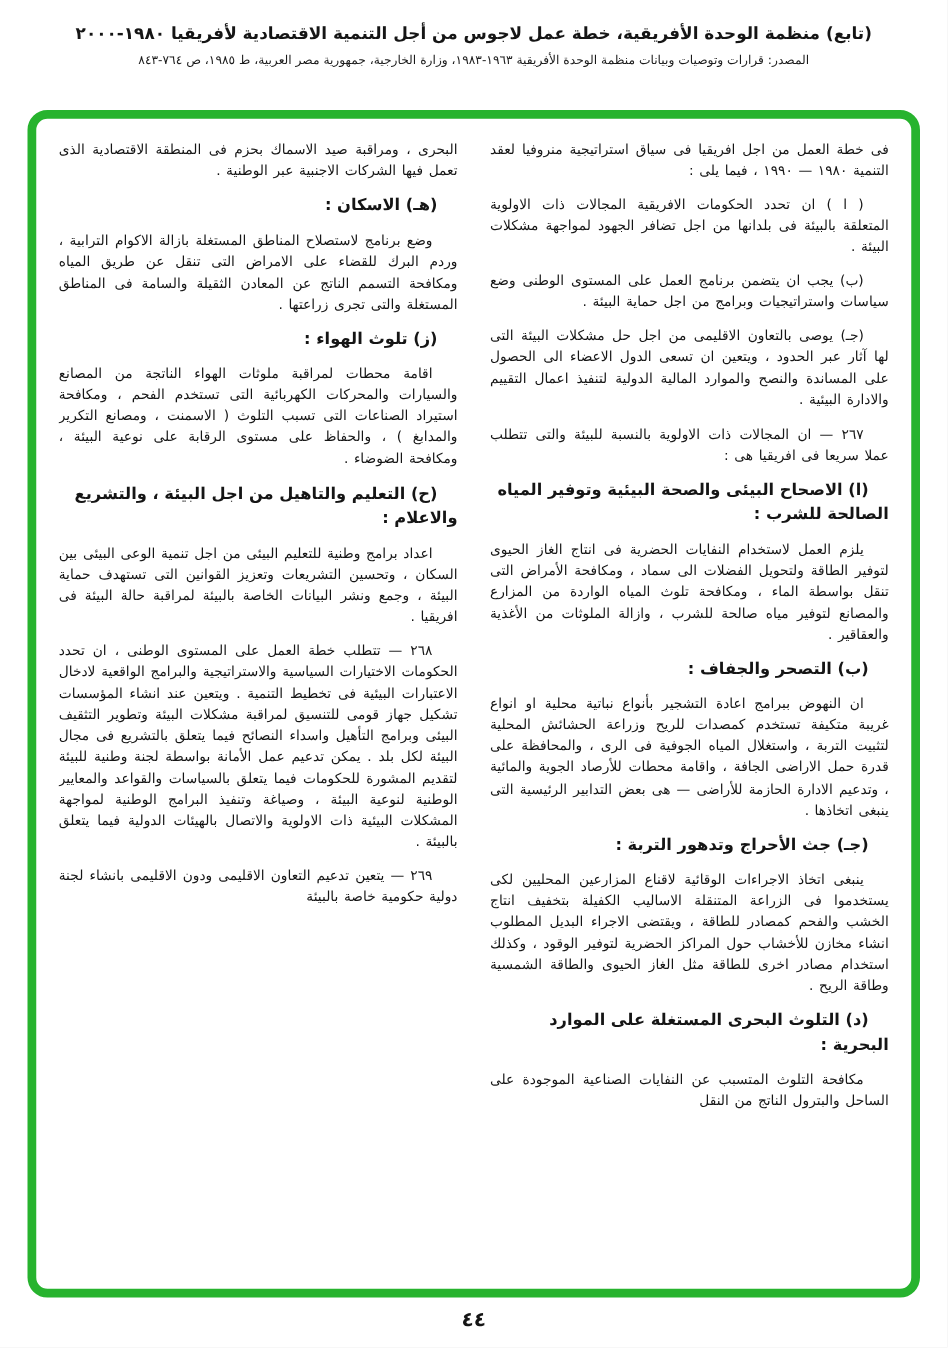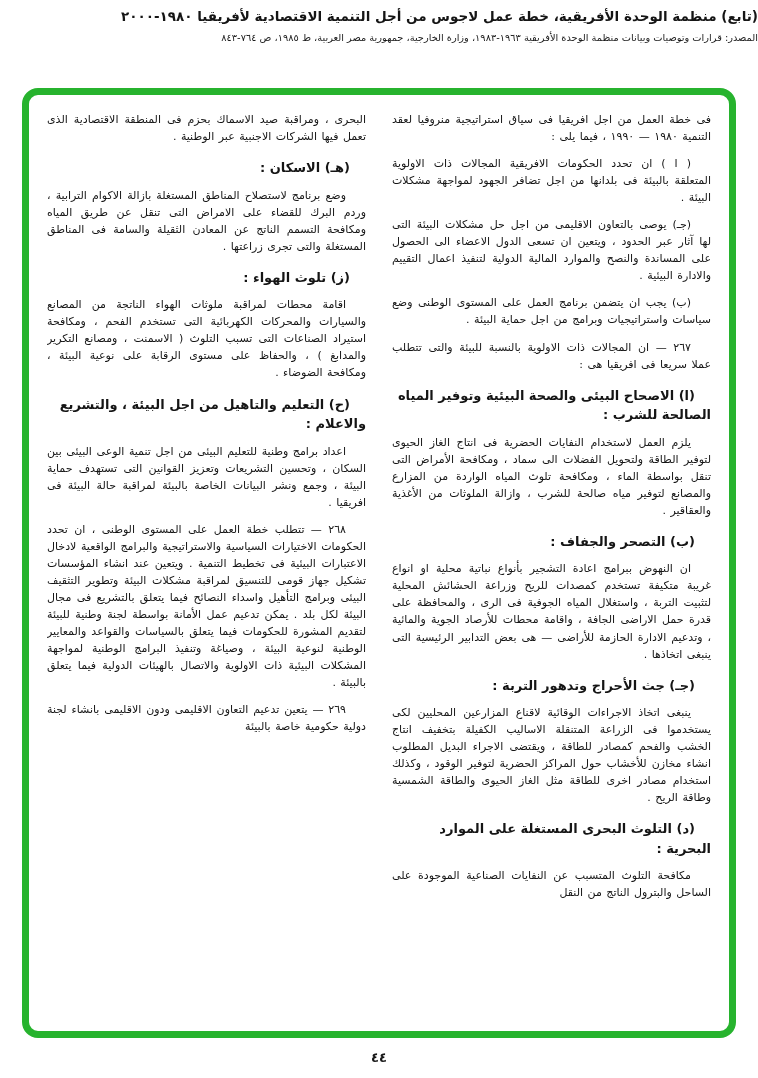--- a/index.html
+++ b/index.html
@@ -7,22 +7,22 @@
     position:relative;
     width:758px;height:1078px;
     margin:0 auto;
     background:#ffffff;
     font-family:"DejaVu Sans",sans-serif;
     color:#151515;
     overflow:hidden;
   }
   .header{
     direction:rtl;
-    text-align:right;
-    padding-top:8px;
+    text-align:center;
+    padding-top:19px;
   }
   .header-title{
     font-size:13.5px;
     font-weight:bold;
     margin:0;
     letter-spacing:0;
   }
   .header-source{
     font-size:9.8px;
     font-weight:normal;
@@ -56,52 +56,52 @@
     font-size:11px;
     line-height:1.55;
     margin:0 0 10px 0;
     text-indent:20px;
     word-spacing:1px;
   }
   .para.flush{text-indent:0;}
   .subhead{
     font-size:13px;
     font-weight:bold;
-    margin:13px 0 9px 0;
+    margin:1px 0 9px 0;
     text-indent:16px;
     line-height:1.5;
     text-align:right;
   }
   .page-number{
     position:absolute;
     left:0;right:0;
     bottom:13px;
     text-align:center;
-    font-size:13px;
+    font-size:16px;
     font-weight:bold;
   }
 </style>
 </head>
 <body>
 
 <div class="page">
 
   <div class="header">
     <p class="header-title">(تابع) منظمة الوحدة الأفريقية، خطة عمل لاجوس من أجل التنمية الاقتصادية لأفريقيا ١٩٨٠-٢٠٠٠</p>
     <p class="header-source">المصدر: قرارات وتوصيات وبيانات منظمة الوحدة الأفريقية ١٩٦٣-١٩٨٣، وزارة الخارجية، جمهورية مصر العربية، ط ١٩٨٥، ص ٧٦٤-٨٤٣</p>
   </div>
 
   <div class="frame" style="border-color: rgb(39, 179, 46);">
     <div class="columns">
 
       <section class="col">
         <p class="para flush">فى خطة العمل من اجل افريقيا فى سياق استراتيجية منروفيا لعقد التنمية ١٩٨٠ — ١٩٩٠ ، فيما يلى :</p>
         <p class="para">( ا ) ان تحدد الحكومات الافريقية المجالات ذات الاولوية المتعلقة بالبيئة فى بلدانها من اجل تضافر الجهود لمواجهة مشكلات البيئة .</p>
+        <p class="para">(ب) يجب ان يتضمن برنامج العمل على المستوى الوطنى وضع سياسات واستراتيجيات وبرامج من اجل حماية البيئة .</p>
         <p class="para">(جـ) يوصى بالتعاون الاقليمى من اجل حل مشكلات البيئة التى لها آثار عبر الحدود ، ويتعين ان تسعى الدول الاعضاء الى الحصول على المساندة والنصح والموارد المالية الدولية لتنفيذ اعمال التقييم والادارة البيئية .</p>
-        <p class="para">(ب) يجب ان يتضمن برنامج العمل على المستوى الوطنى وضع سياسات واستراتيجيات وبرامج من اجل حماية البيئة .</p>
         <p class="para">٢٦٧ — ان المجالات ذات الاولوية بالنسبة للبيئة والتى تتطلب عملا سريعا فى افريقيا هى :</p>
         <h3 class="subhead">(ا) الاصحاح البيئى والصحة البيئية وتوفير المياه الصالحة للشرب :</h3>
         <p class="para">يلزم العمل لاستخدام النفايات الحضرية فى انتاج الغاز الحيوى لتوفير الطاقة ولتحويل الفضلات الى سماد ، ومكافحة الأمراض التى تنقل بواسطة الماء ، ومكافحة تلوث المياه الواردة من المزارع والمصانع لتوفير مياه صالحة للشرب ، وازالة الملوثات من الأغذية والعقاقير .</p>
         <h3 class="subhead">(ب) التصحر والجفاف :</h3>
         <p class="para">ان النهوض ببرامج اعادة التشجير بأنواع نباتية محلية او انواع غريبة متكيفة تستخدم كمصدات للريح وزراعة الحشائش المحلية لتثبيت التربة ، واستغلال المياه الجوفية فى الرى ، والمحافظة على قدرة حمل الاراضى الجافة ، واقامة محطات للأرصاد الجوية والمائية ، وتدعيم الادارة الحازمة للأراضى — هى بعض التدابير الرئيسية التى ينبغى اتخاذها .</p>
         <h3 class="subhead">(جـ) جث الأحراج وتدهور التربة :</h3>
         <p class="para">ينبغى اتخاذ الاجراءات الوقائية لاقناع المزارعين المحليين لكى يستخدموا فى الزراعة المتنقلة الاساليب الكفيلة بتخفيف انتاج الخشب والفحم كمصادر للطاقة ، ويقتضى الاجراء البديل المطلوب انشاء مخازن للأخشاب حول المراكز الحضرية لتوفير الوقود ، وكذلك استخدام مصادر اخرى للطاقة مثل الغاز الحيوى والطاقة الشمسية وطاقة الريح .</p>
         <h3 class="subhead">(د) التلوث البحرى المستغلة على الموارد البحرية :</h3>
         <p class="para">مكافحة التلوث المتسبب عن النفايات الصناعية الموجودة على الساحل والبترول الناتج من النقل</p>
       </section>

